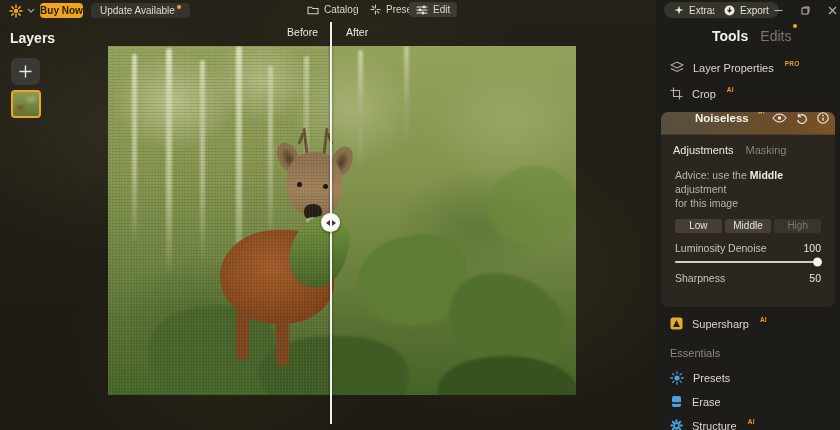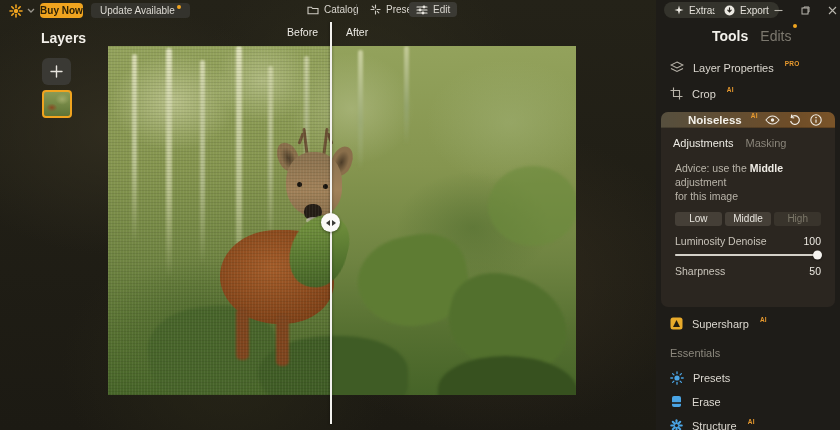--- a/index.html
+++ b/index.html
@@ -33,21 +33,21 @@
     gap:5px; font-size:10px; color:#d9d6cf; padding:0 7px; border-radius:4px; }
   .tb-tab.active { background:#3b3a34; }
   .tb-sep { position:absolute; left:356px; top:4px; width:1px; height:11px; background:#4a483f; }
   .btn-pill { position:absolute; top:2px; height:16px; padding:0 10px; background:#34332c;
     color:#e3e0d9; font-size:10px; border:none; border-radius:9px;
     display:flex; align-items:center; gap:5px; }
   .winbtn { position:absolute; top:3px; width:20px; height:15px; display:flex;
     align-items:center; justify-content:center; }
 
   
-  .layers { position:absolute; left:0; top:22px; width:95px; height:408px; z-index:30;margin-left:31px; }
+  .layers { position:absolute; left:0; top:22px; width:95px; height:408px; z-index:30; }
   .layers h2 { font-size:14px; font-weight:bold; color:#f2efe9; margin:8px 0 0 10px; }
   .add-layer { position:absolute; left:11px; top:36px; width:29px; height:27px;
     background:#3a3934; border:none; border-radius:6px; display:flex;
     align-items:center; justify-content:center; }
   .thumb { position:absolute; left:11px; top:68px; width:30px; height:28px;
     border:2px solid #f0a41f; border-radius:4px;
     background:
       radial-gradient(8px 6px at 30% 65%, #8a4a22, transparent 70%),
       radial-gradient(10px 8px at 70% 30%, #a8b070cc, transparent 70%),
       linear-gradient(180deg,#8a9a55,#5e7436); }
@@ -110,22 +110,22 @@
   .rp-tab-active { font-size:14px; font-weight:bold; color:#f2f0ea; }
   .rp-tab-idle { font-size:14px; color:#7c786e; display:flex; }
   .tool-row { position:absolute; left:14px; display:flex; align-items:center; gap:9px;
     font-size:11px; color:#dcd8d0; }
   .badge { font-size:6.5px; font-weight:bold; color:#e89a2e; position:relative; top:-4px; margin-left:2px; letter-spacing:.3px; }
   .section-label { position:absolute; left:14px; font-size:11px; color:#8d897e; }
 
   
   .card { position:absolute; left:5px; top:112px; width:174px; height:195px;
     background:#2b2620; border-radius:7px; overflow:hidden; }
-  .card-head { position:relative; height:16px; display:flex; align-items:center; gap:7px;
-    padding:0 20px; background:linear-gradient(90deg,#564f3e,#6e4d28 75%,#7a5429);
+  .card-head { position:relative; height:23px; display:flex; align-items:flex-start; gap:7px;
+    padding:0 27px; background:linear-gradient(90deg,#564f3e,#6e4d28 75%,#7a5429);
     border-bottom:1px solid #00000033; }
   .card-title { font-size:11.5px; font-weight:bold; color:#f4f1ea; }
   .head-icons { margin-left:auto; display:flex; gap:9px; align-items:center; }
   .card-tabs { display:flex; gap:12px; padding:9px 12px 0 12px; font-size:11px; }
   .ct-active { color:#eceae3; }
   .ct-idle { color:#8a857a; }
   .advice { padding:12px 14px 0 14px; font-size:10.5px; color:#b9b4a9; line-height:1.35; }
   .advice b { color:#f0ede6; }
   .modes { display:flex; gap:3px; padding:8px 14px 0 14px; }
   .mode-btn { flex:1; height:14px; font-size:10px; border:none; border-radius:3px;

